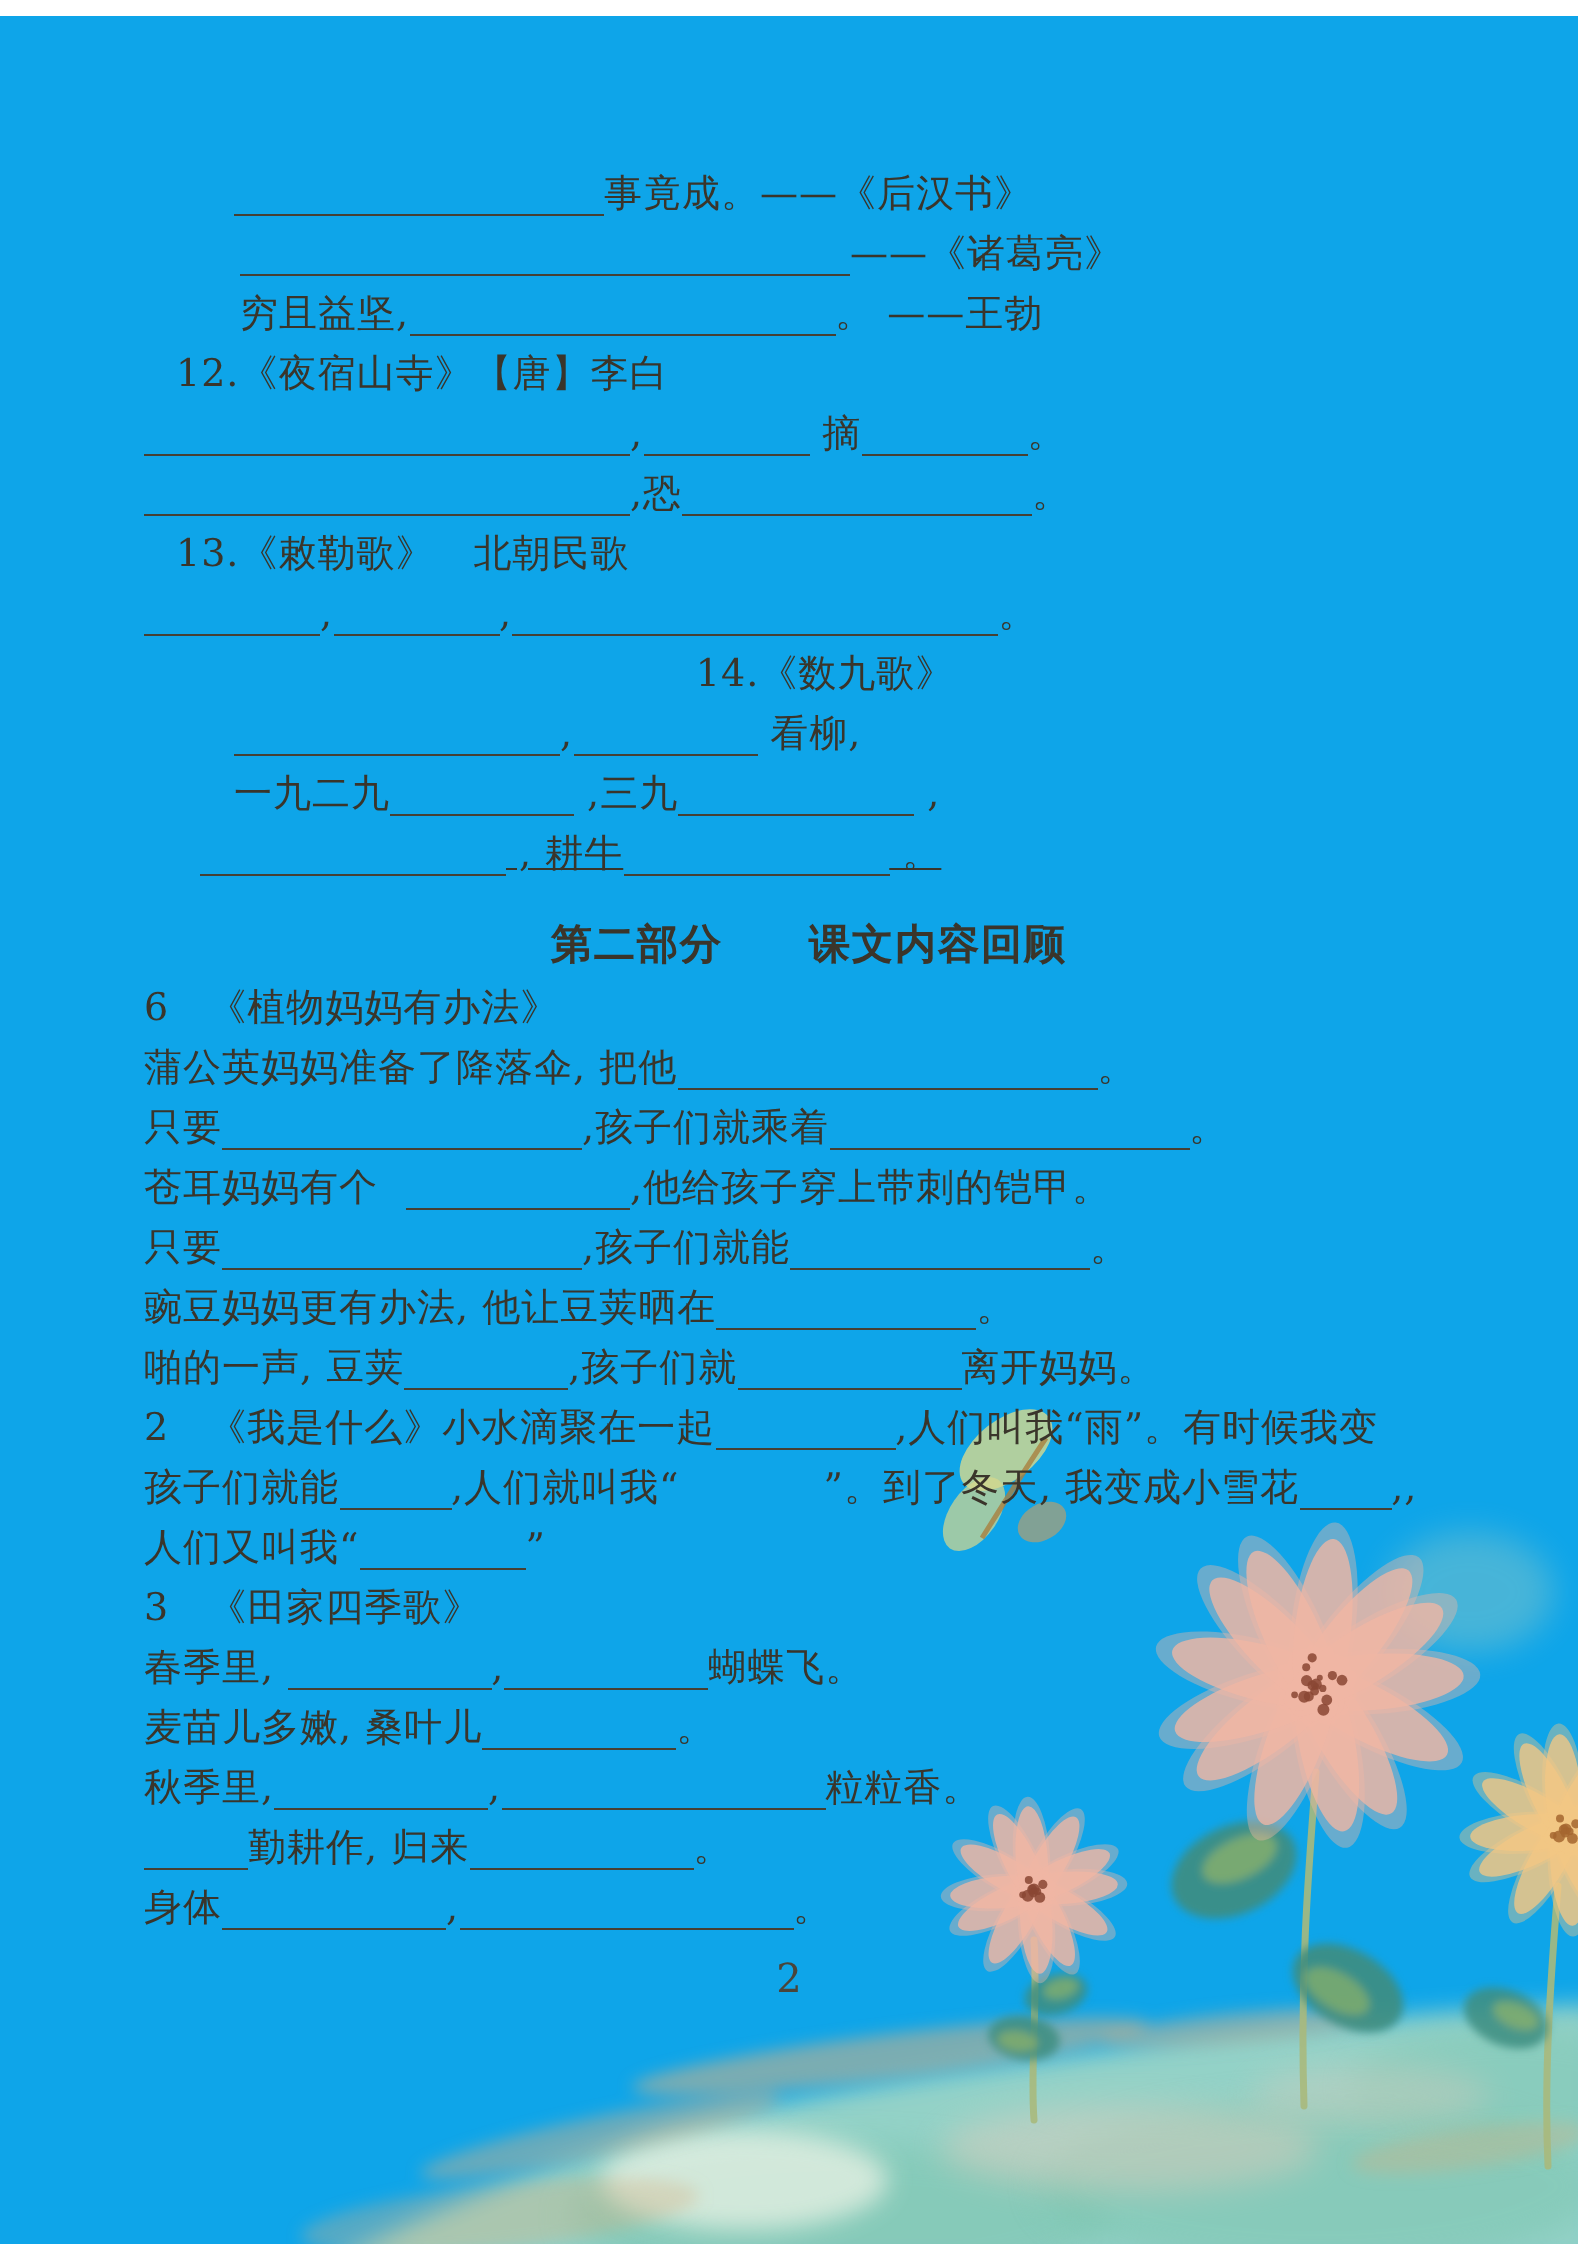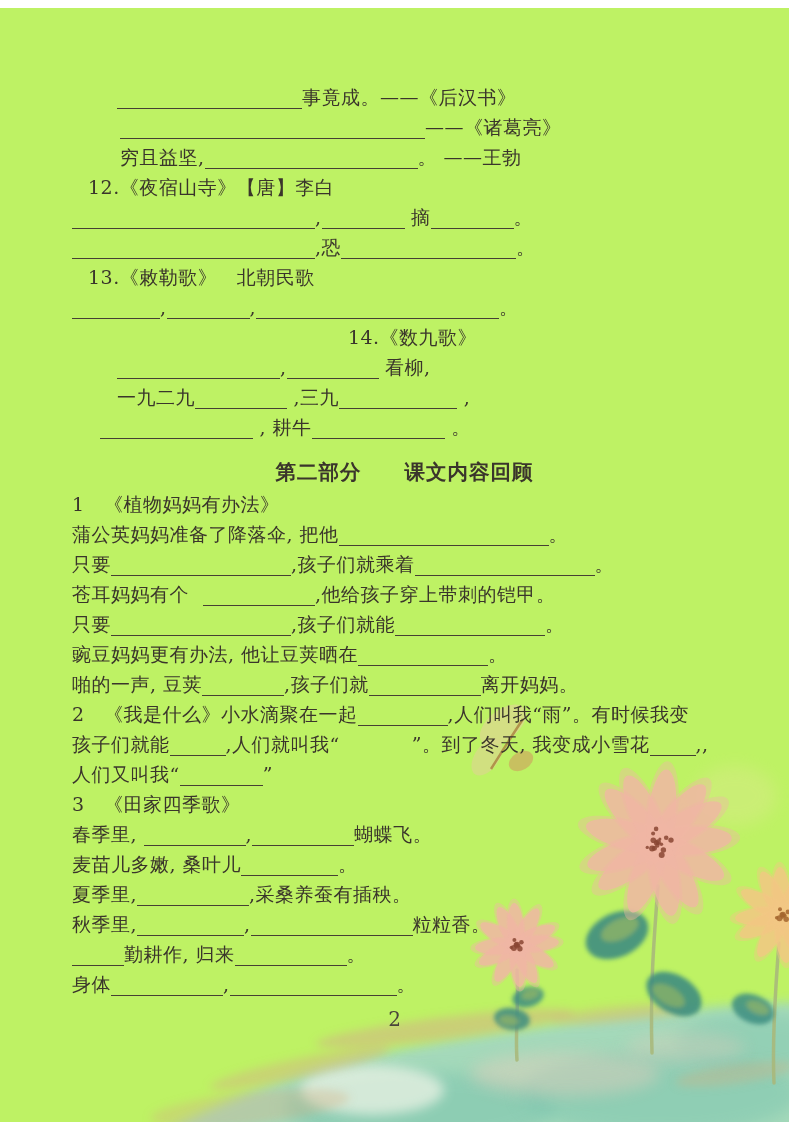--- a/index.html
+++ b/index.html
@@ -3,21 +3,21 @@
 <meta charset="utf-8">
 <style>
   html,body{margin:0;padding:0;}
   body{
     width:793px;height:1122px;overflow:hidden;background:#ffffff;
     font-family:"DejaVu Serif","Liberation Serif",serif;
   }
   .page{
     position:relative;box-sizing:border-box;
     width:789px;height:1114px;margin:8px 4px 0 0;
-    background:#bef264;color:#3a352b;overflow:hidden;
+    background:#0ea5e9;color:#3a352b;overflow:hidden;
   }
   .decor-svg{position:absolute;left:0;top:0;width:789px;height:1114px;pointer-events:none;z-index:0;}
   .content{
     position:relative;z-index:1;box-sizing:border-box;
     padding:74px 52px 0 72px;
   }
   .line{
     height:30px;line-height:30px;font-size:19px;white-space:pre;
     letter-spacing:0.5px;
   }
@@ -236,35 +236,34 @@
       <div class="line" style="padding-left: 48px;"><span class="blank" style="width: 305px;"></span><span class="txt">——《诸葛亮》</span></div>
       <div class="line" style="padding-left: 48px;"><span class="txt">穷且益坚,</span><span class="blank" style="width: 213px;"></span><span class="txt">。 ——王勃</span></div>
       <div class="line" style="padding-left: 16px;"><span class="txt">12.《夜宿山寺》【唐】李白</span></div>
       <div class="line"><span class="blank" style="width: 243px;"></span><span class="txt">,</span><span class="blank" style="width: 83px;"></span><span class="txt"> 摘</span><span class="blank" style="width: 83px;"></span><span class="txt">。</span></div>
       <div class="line"><span class="blank" style="width: 243px;"></span><span class="txt">,恐</span><span class="blank" style="width: 175px;"></span><span class="txt">。</span></div>
       <div class="line" style="padding-left: 16px;"><span class="txt">13.《敕勒歌》　北朝民歌</span></div>
       <div class="line"><span class="blank" style="width: 88px;"></span><span class="txt">,</span><span class="blank" style="width: 83px;"></span><span class="txt">,</span><span class="blank" style="width: 243px;"></span><span class="txt">。</span></div>
       <div class="line" style="padding-left: 16px; text-align: center;"><span class="txt">14.《数九歌》</span></div>
       <div class="line" style="padding-left: 45px;"><span class="blank" style="width: 163px;"></span><span class="txt">,</span><span class="blank" style="width: 92px;"></span><span class="txt"> 看柳,</span></div>
       <div class="line" style="padding-left: 45px;"><span class="txt">一九二九</span><span class="blank" style="width: 92px;"></span><span class="txt"> ,三九</span><span class="blank" style="width: 118px;"></span><span class="txt"> ,</span></div>
-      <div class="line" style="padding-left: 28px;"><span class="blank" style="width: 153px;"></span><span class="txt"> , 耕牛</span><span class="blank" style="width: 133px;"></span><span class="txt"> 。</span></div>
+      <div class="line" style="padding-left: 28px; text-decoration: underline;"><span class="blank" style="width: 153px;"></span><span class="txt"> , 耕牛</span><span class="blank" style="width: 133px;"></span><span class="txt"> 。</span></div>
       <div class="line heading"><span class="txt">第二部分　　课文内容回顾</span></div>
-      <div class="line"><span class="txt">1　《植物妈妈有办法》</span></div>
+      <div class="line"><span class="txt">6　《植物妈妈有办法》</span></div>
       <div class="line"><span class="txt">蒲公英妈妈准备了降落伞, 把他</span><span class="blank" style="width: 210px;"></span><span class="txt">。</span></div>
       <div class="line"><span class="txt">只要</span><span class="blank" style="width: 180px;"></span><span class="txt">,孩子们就乘着</span><span class="blank" style="width: 180px;"></span><span class="txt">。</span></div>
       <div class="line"><span class="txt">苍耳妈妈有个</span><span class="gap" style="width: 14px;"></span><span class="blank" style="width: 112px;"></span><span class="txt">,他给孩子穿上带刺的铠甲。</span></div>
       <div class="line"><span class="txt">只要</span><span class="blank" style="width: 180px;"></span><span class="txt">,孩子们就能</span><span class="blank" style="width: 150px;"></span><span class="txt">。</span></div>
       <div class="line"><span class="txt">豌豆妈妈更有办法, 他让豆荚晒在</span><span class="blank" style="width: 130px;"></span><span class="txt">。</span></div>
       <div class="line"><span class="txt">啪的一声, 豆荚</span><span class="blank" style="width: 82px;"></span><span class="txt">,孩子们就</span><span class="blank" style="width: 112px;"></span><span class="txt">离开妈妈。</span></div>
       <div class="line"><span class="txt">2　《我是什么》小水滴聚在一起</span><span class="blank" style="width: 90px;"></span><span class="txt">,人们叫我“雨”。有时候我变</span></div>
       <div class="line"><span class="txt">孩子们就能</span><span class="blank" style="width: 56px;"></span><span class="txt">,人们就叫我“</span><span class="gap" style="width: 72px;"></span><span class="txt">”。到了冬天, 我变成小雪花</span><span class="blank" style="width: 46px;"></span><span class="txt">,,</span></div>
       <div class="line"><span class="txt">人们又叫我“</span><span class="blank" style="width: 83px;"></span><span class="txt">”</span></div>
       <div class="line"><span class="txt">3　《田家四季歌》</span></div>
       <div class="line"><span class="txt">春季里, </span><span class="blank" style="width: 102px;"></span><span class="txt">,</span><span class="blank" style="width: 102px;"></span><span class="txt">蝴蝶飞。</span></div>
       <div class="line"><span class="txt">麦苗儿多嫩, 桑叶儿</span><span class="blank" style="width: 97px;"></span><span class="txt">。</span></div>
-      <div class="line"><span class="txt">夏季里,</span><span class="blank" style="width: 112px;"></span><span class="txt">,采桑养蚕有插秧。</span></div>
       <div class="line"><span class="txt">秋季里,</span><span class="blank" style="width: 107px;"></span><span class="txt">,</span><span class="blank" style="width: 162px;"></span><span class="txt">粒粒香。</span></div>
       <div class="line"><span class="blank" style="width: 52px;"></span><span class="txt">勤耕作, 归来</span><span class="blank" style="width: 112px;"></span><span class="txt">。</span></div>
       <div class="line"><span class="txt">身体</span><span class="blank" style="width: 112px;"></span><span class="txt">,</span><span class="blank" style="width: 167px;"></span><span class="txt">。</span></div>
     </div>
 
   <div class="page-number">2</div>
 </div>
 
 </body></html>

